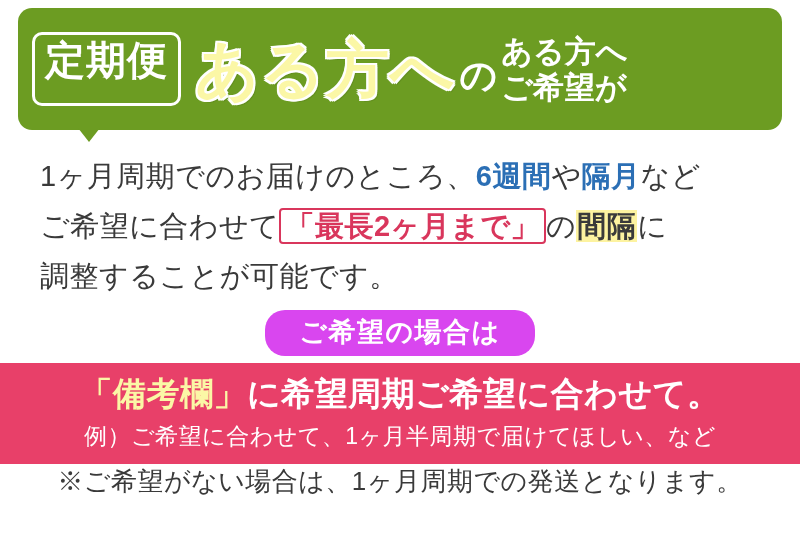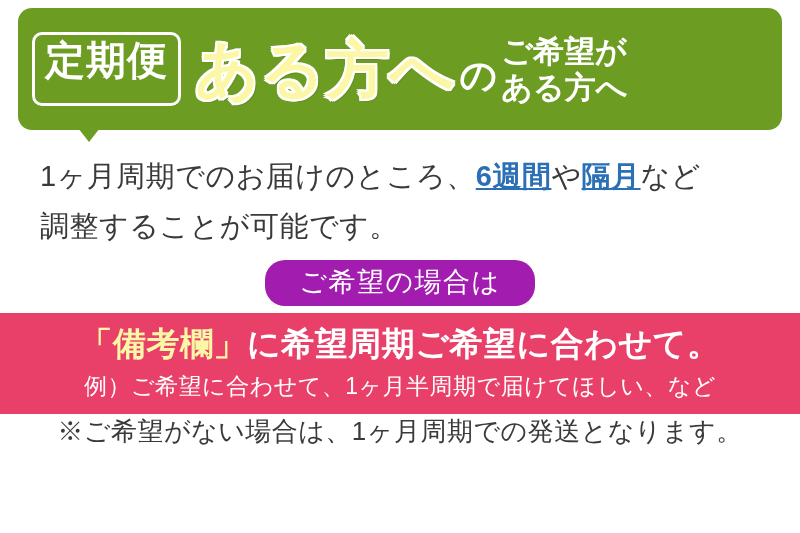--- a/index.html
+++ b/index.html
@@ -103,21 +103,20 @@
     color: #3a3a3a;
     font-size: 29px;
     line-height: 1.72;
     letter-spacing: 0.5px;
     font-weight: normal;
   }
   .line { white-space: nowrap; }
   .hl-blue {
     color: #2b6fb5;
     font-weight: bold;
-    text-decoration: underline;
   }
   .hl-yellow {
     background: #fdf3a0;
     color: #3a3a3a;
     font-weight: bold;
     padding: 0 1px;
   }
   .red-box {
     color: #d9365c;
     font-weight: bold;
@@ -126,24 +125,24 @@
     padding: 0 4px;
   }
 
   
   .label-row {
     display: flex;
     justify-content: center;
     margin-top: 8px;
   }
   .dark-label {
-    background: #a21caf;
+    background: #d946ef;
     color: #ffffff;
     font-size: 27px;
-    font-weight: normal;
+    font-weight: bold;
     letter-spacing: 1.5px;
     border-radius: 20px;
     padding: 6px 34px 8px 34px;
     line-height: 1.2;
   }
 
   
   .pink {
     margin-top: 7px;
     background: #e84069;
@@ -183,31 +182,34 @@
 <body>
 
 <div class="page">
 
   <div class="banner-wrap">
     <div class="banner">
       <div class="pill">定期便</div>
       <div class="banner-main">ある方へ</div>
       <div class="banner-no">の</div>
       <div class="banner-sub">
+        <span class="ln">ある方へ</span>
         <span class="ln">ご希望が</span>
-        <span class="ln">ある方へ</span>
       </div>
     </div>
     <div class="banner-tail"></div>
   </div>
 
   <div class="body-block">
     <div class="line">
       <span>1ヶ月周期でのお届けのところ、</span><span class="hl-blue">6週間</span><span>や</span><span class="hl-blue">隔月</span><span>など</span>
     </div>
+    <div class="line">
+      <span>ご希望に合わせて</span><span class="red-box">「最長2ヶ月まで」</span><span>の</span><span class="hl-yellow">間隔</span><span>に</span>
+    </div>
     <div class="line">調整することが可能です。</div>
   </div>
 
   <div class="label-row">
     <div class="dark-label">ご希望の場合は</div>
   </div>
 
   <div class="pink">
     <div class="pink-main">
       <span class="bk">「備考欄」</span><span>に</span><span>希望周期</span><span>ご希望に合わせて。</span>

